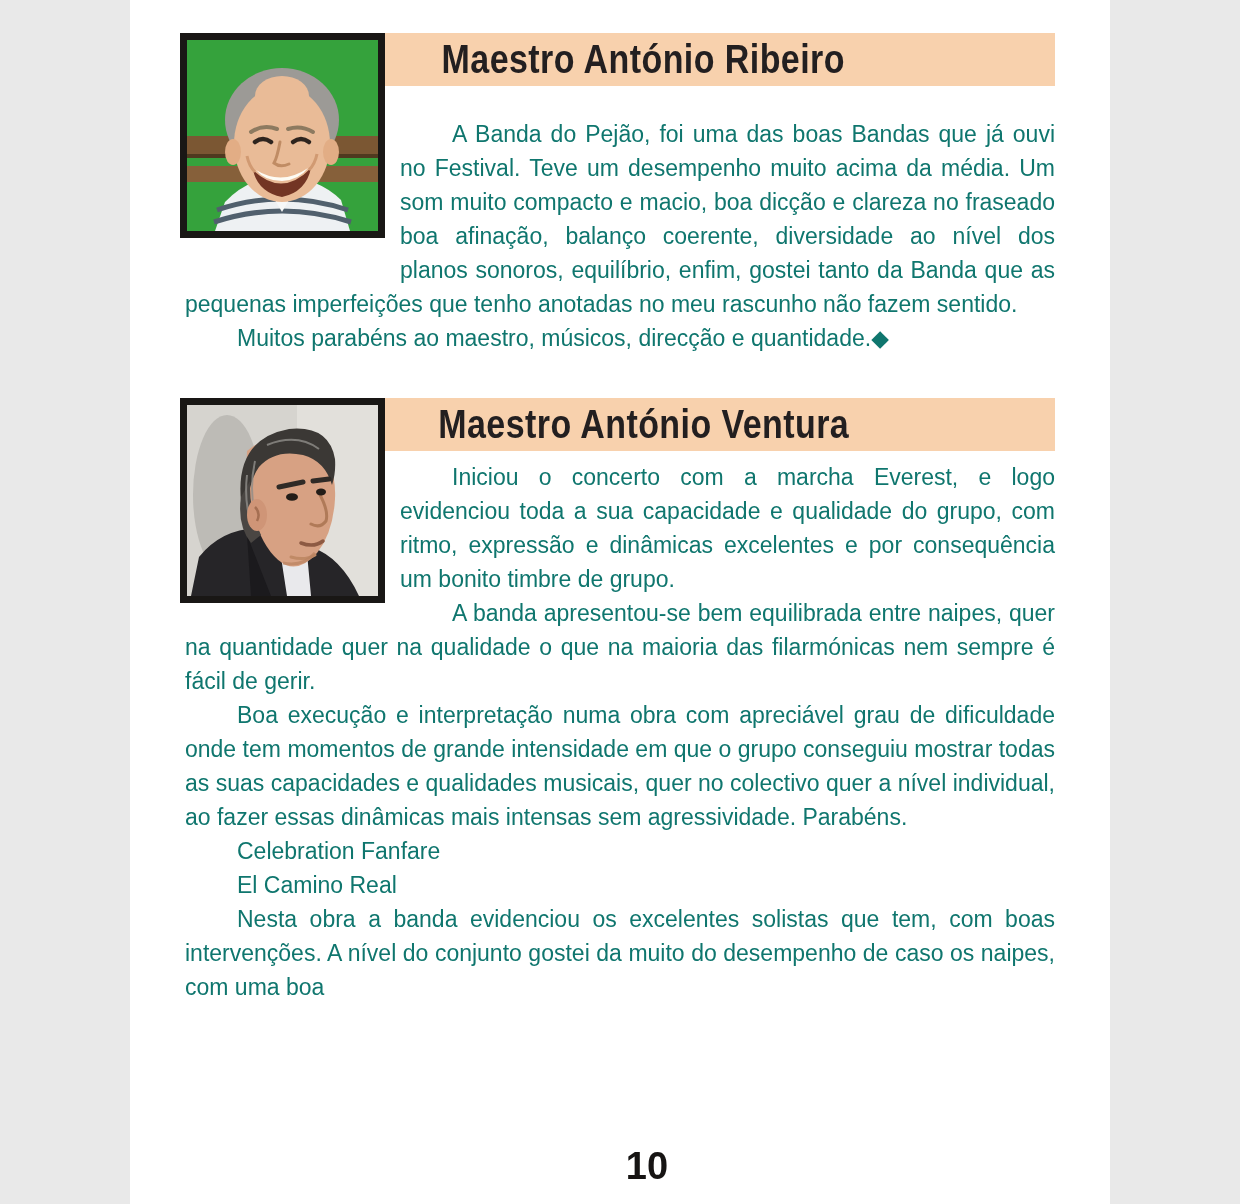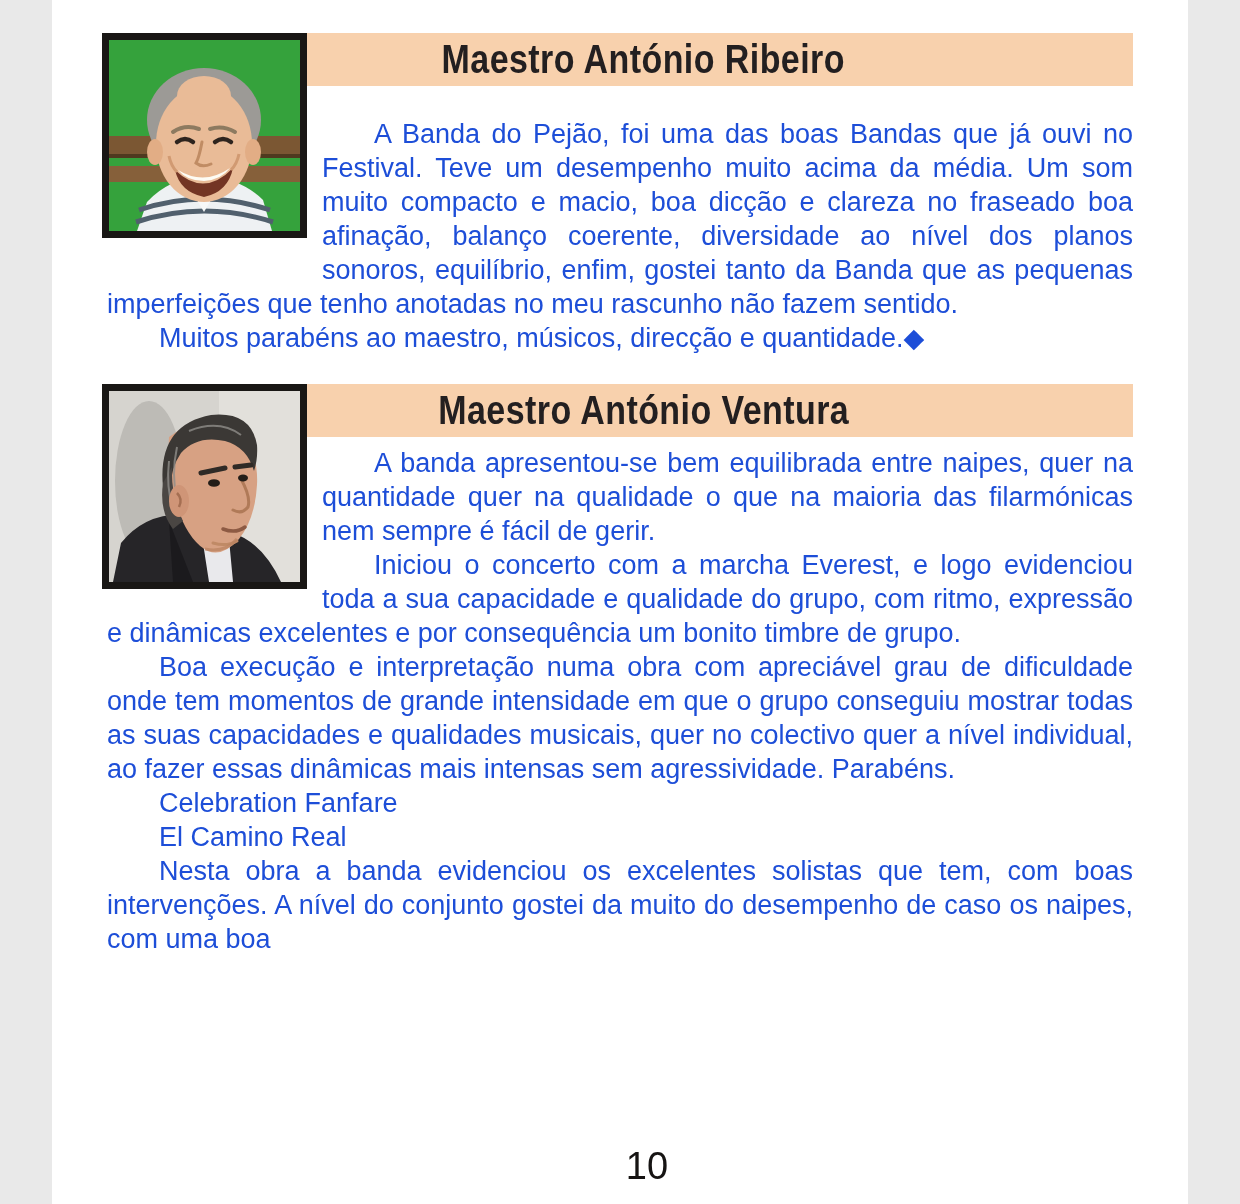--- a/index.html
+++ b/index.html
@@ -1,30 +1,30 @@
 <!DOCTYPE html>
 <html lang="pt"><head>
 <meta charset="utf-8">
 <style>
   * { box-sizing: border-box; margin: 0; padding: 0; }
   html, body { background: #e9e9e9; }
   .page {
     position: relative;
-    width: 1136px;
+    width: 980px;
     height: 1204px;
     margin: 0 auto;
     background: #ffffff;
     font-family: "Liberation Sans", sans-serif;
     color: #1e1c1b;
     overflow: hidden;
   }
   .content { padding: 30px 55px 0 55px; }
 
   .review { clear: both; }
-  .review-2 { margin-top: 29px; }
+  .review-2 { margin-top: 43px; }
 
   .portrait {
     float: left;
     width: 205px;
     height: 205px;
     border: 7px solid #191715;
     margin: 0 15px 16px -5px;
     background: #777;
   }
   .portrait svg { display: block; width: 100%; height: 100%; }
@@ -45,34 +45,34 @@
     font-size: 40px;
     letter-spacing: 0.5px;
     color: #231f20;
     transform: scaleX(0.85);
     white-space: nowrap;
   }
 
   .body-text p {
     margin: 0;
     text-indent: 52px;
-    font-size: 27px;
+    font-size: 23px;
     line-height: 34px;
     text-align: justify;
-    color: #1d4ed8;
+    color: #0f766e;
   }
   .review-1 .body-text p:first-child { margin-top: 31px; }
   .review-2 .body-text p:first-child { margin-top: 9px; }
 
   .page-number {
     position: absolute;
     left: 16px; right: 0;
     bottom: 16px;
     text-align: center;
-    font-weight: normal;
+    font-weight: bold;
     font-size: 38px;
     color: #161413;
     padding-left: 38px;
   }
 </style>
 </head>
 <body>
 
 <div class="page">
   <div class="content">
@@ -163,22 +163,22 @@
           <ellipse cx="105" cy="92" rx="6" ry="3.8" fill="#231d18"></ellipse>
           <ellipse cx="134" cy="87" rx="5" ry="3.4" fill="#231d18"></ellipse>
 
           <path d="M96,158 q20,4 32,-10" stroke="#b9825f" stroke-width="3" fill="none" opacity="0.7"></path>
         </svg>
       </div>
       <div class="banner">
         <span class="banner-title">Maestro António Ventura</span>
       </div>
       <div class="body-text">
+        <p>Iniciou o concerto com a marcha Everest, e logo evidenciou toda a sua capacidade e qualidade do grupo, com ritmo, expressão e dinâmicas excelentes e por consequência um bonito timbre de grupo.</p>
         <p>A banda apresentou-se bem equilibrada entre naipes, quer na quantidade quer na qualidade o que na maioria das filarmónicas nem sempre é fácil de gerir.</p>
-        <p>Iniciou o concerto com a marcha Everest, e logo evidenciou toda a sua capacidade e qualidade do grupo, com ritmo, expressão e dinâmicas excelentes e por consequência um bonito timbre de grupo.</p>
         <p>Boa execução e interpretação numa obra com apreciável grau de dificuldade onde tem momentos de grande intensidade em que o grupo conseguiu mostrar todas as suas capacidades e qualidades musicais, quer no colectivo quer a nível individual, ao fazer essas dinâmicas mais intensas sem agressividade. Parabéns.</p>
         <p>Celebration Fanfare</p>
         <p>El Camino Real</p>
         <p>Nesta obra a banda evidenciou os excelentes solistas que tem, com boas intervenções. A nível do conjunto gostei da muito do desempenho de caso os naipes, com uma boa</p>
       </div>
     </section>
 
   </div>
 
   <div class="page-number">10</div>

